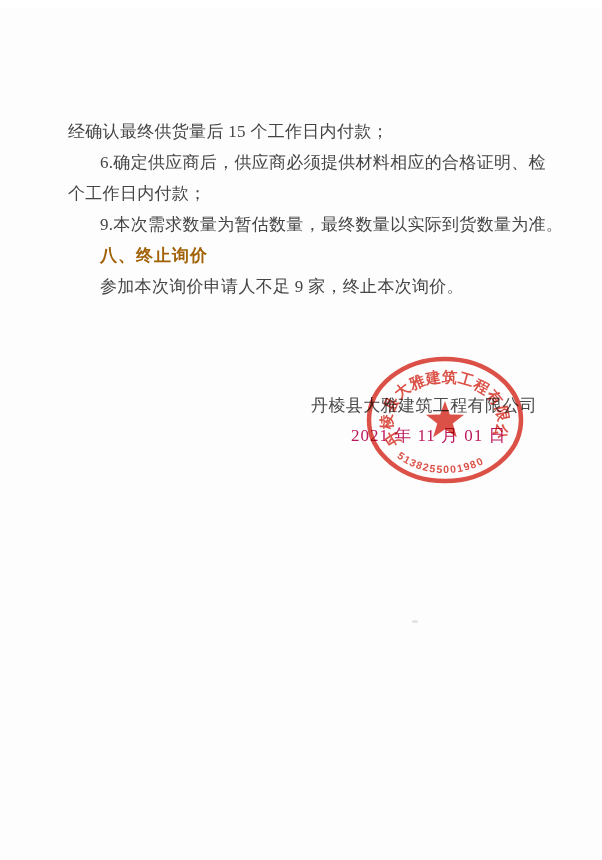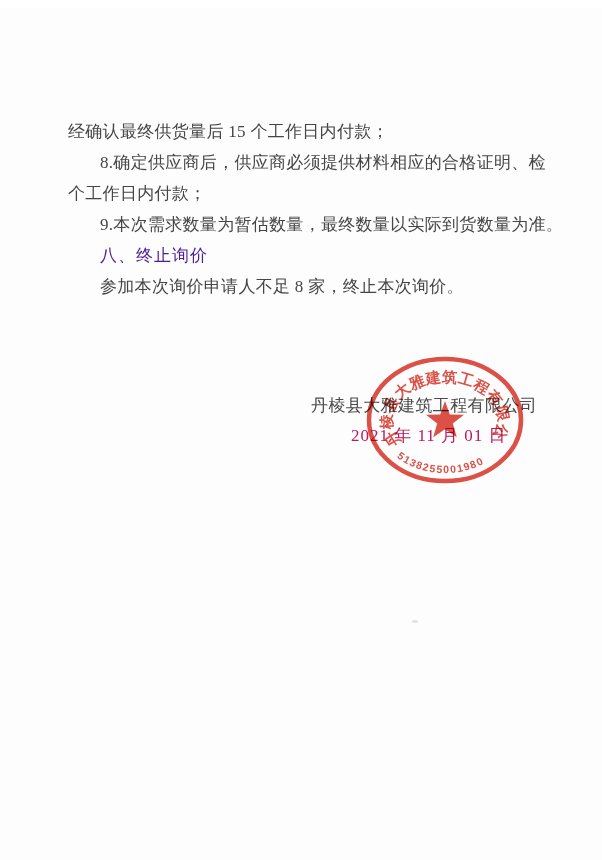--- a/index.html
+++ b/index.html
@@ -24,22 +24,22 @@
   }
   .line {
     font-size: 17px;
     line-height: 31px;
     letter-spacing: 0.3px;
     white-space: nowrap;
   }
   .line.indent { padding-left: 32px; }
   .line.heading {
     font-family: "Liberation Sans", "DejaVu Sans", sans-serif;
-    font-weight: normal;
-    color: #4c1d95;
+    font-weight: bold;
+    color: #a16207;
     letter-spacing: 1px;
   }
 
   .company-line {
     position: absolute;
     left: 311px;
     top: 386px;
     font-size: 17px;
     letter-spacing: 0.4px;
     color: #4a4a4a;
@@ -88,25 +88,25 @@
     border-radius: 2px;
   }
 </style>
 </head>
 <body>
 
 <div class="page">
 
   <div class="body-text">
     <div class="line">经确认最终供货量后 15 个工作日内付款；</div>
-    <div class="line indent">8.确定供应商后，供应商必须提供材料相应的合格证明、检</div>
+    <div class="line indent">6.确定供应商后，供应商必须提供材料相应的合格证明、检</div>
     <div class="line">个工作日内付款；</div>
     <div class="line indent">9.本次需求数量为暂估数量，最终数量以实际到货数量为准。</div>
     <div class="line indent heading">八、终止询价</div>
-    <div class="line indent">参加本次询价申请人不足 8 家，终止本次询价。</div>
+    <div class="line indent">参加本次询价申请人不足 9 家，终止本次询价。</div>
   </div>
 
   <div class="company-line">丹棱县大雅建筑工程有限公司</div>
   <div class="date-line">2021 年 11 月 01 日</div>
 
   <svg class="seal" viewBox="0 0 170 150" xmlns="http://www.w3.org/2000/svg">
     <defs>
       <path id="seal-top-arc" d="M 41.6 96.8 A 53 38 0 1 1 128.4 96.8" fill="none"></path>
       <path id="seal-bottom-arc" d="M 32.9 109.1 A 68 53 0 0 0 137.1 109.1" fill="none"></path>
     </defs>

